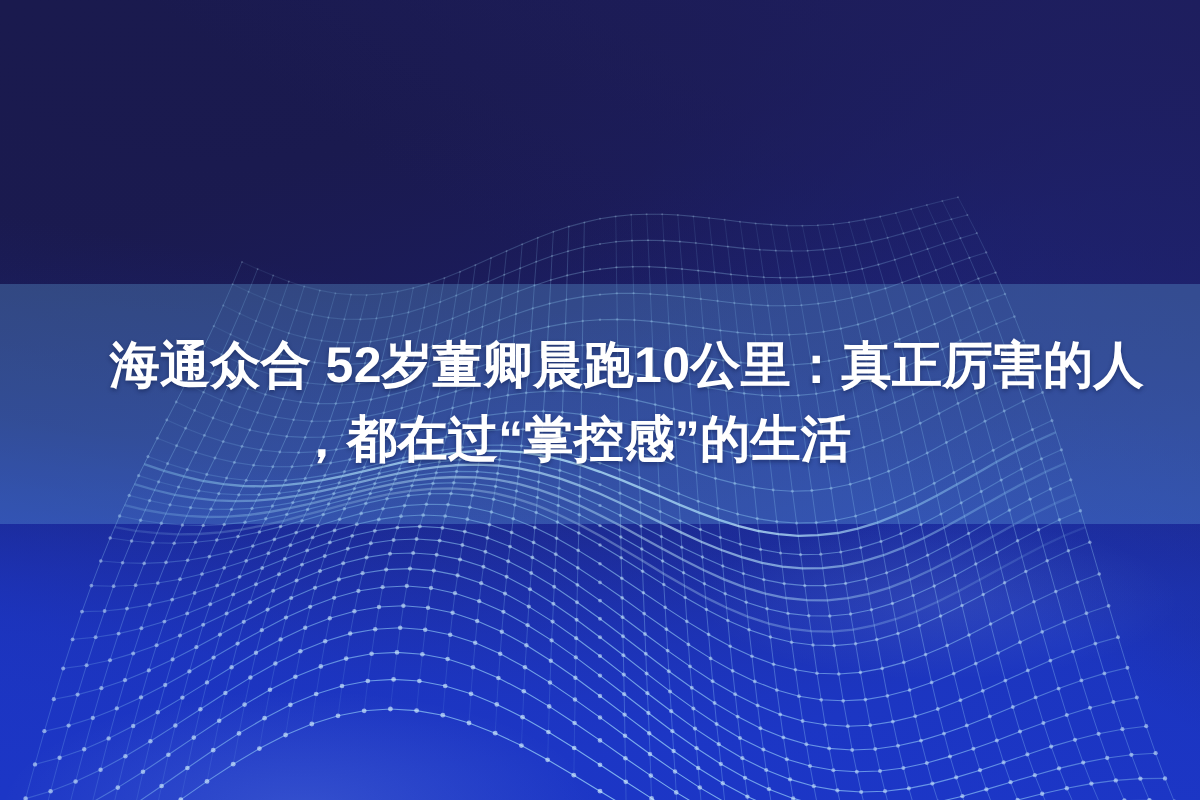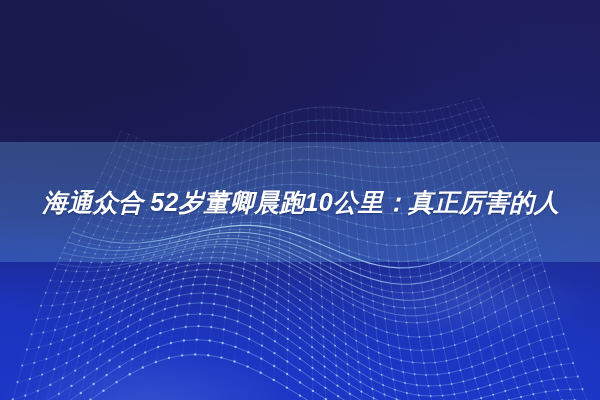--- a/index.html
+++ b/index.html
@@ -61,21 +61,21 @@
   }
   .hl-line {
     color:#ffffff;
     font-weight:bold;
     font-size:25px;
     line-height:37px;
     letter-spacing:0.2px;
     white-space:nowrap;
     text-shadow:0 1px 2px rgba(8,20,60,0.45);
   }
-  .hl-line.first { text-align:center;font-style:italic; }
+  .hl-line.first { text-align:right; }
   .hl-line.second { text-align:center; padding-right:28px; }
 </style>
 </head>
 <body>
 
 <div id="banner">
 
   <div class="tint-tl"></div>
   <div class="tint-tr"></div>
   <div class="tint-bl"></div>
@@ -1438,15 +1438,16 @@
 
       <ellipse cx="150" cy="405" rx="150" ry="60" fill="url(#glowA)" opacity="0.25"></ellipse>
       <ellipse cx="470" cy="300" rx="120" ry="40" fill="url(#glowA)" opacity="0.18"></ellipse>
     </svg>
   </div>
 
   <div id="headline-band"></div>
 
   <div id="headline-wrap">
     <div class="hl-line first">海通众合 52岁董卿晨跑10公里：真正厉害的人</div>
+    <div class="hl-line second">，都在过“掌控感”的生活</div>
   </div>
 
 </div>
 
 </body></html>

